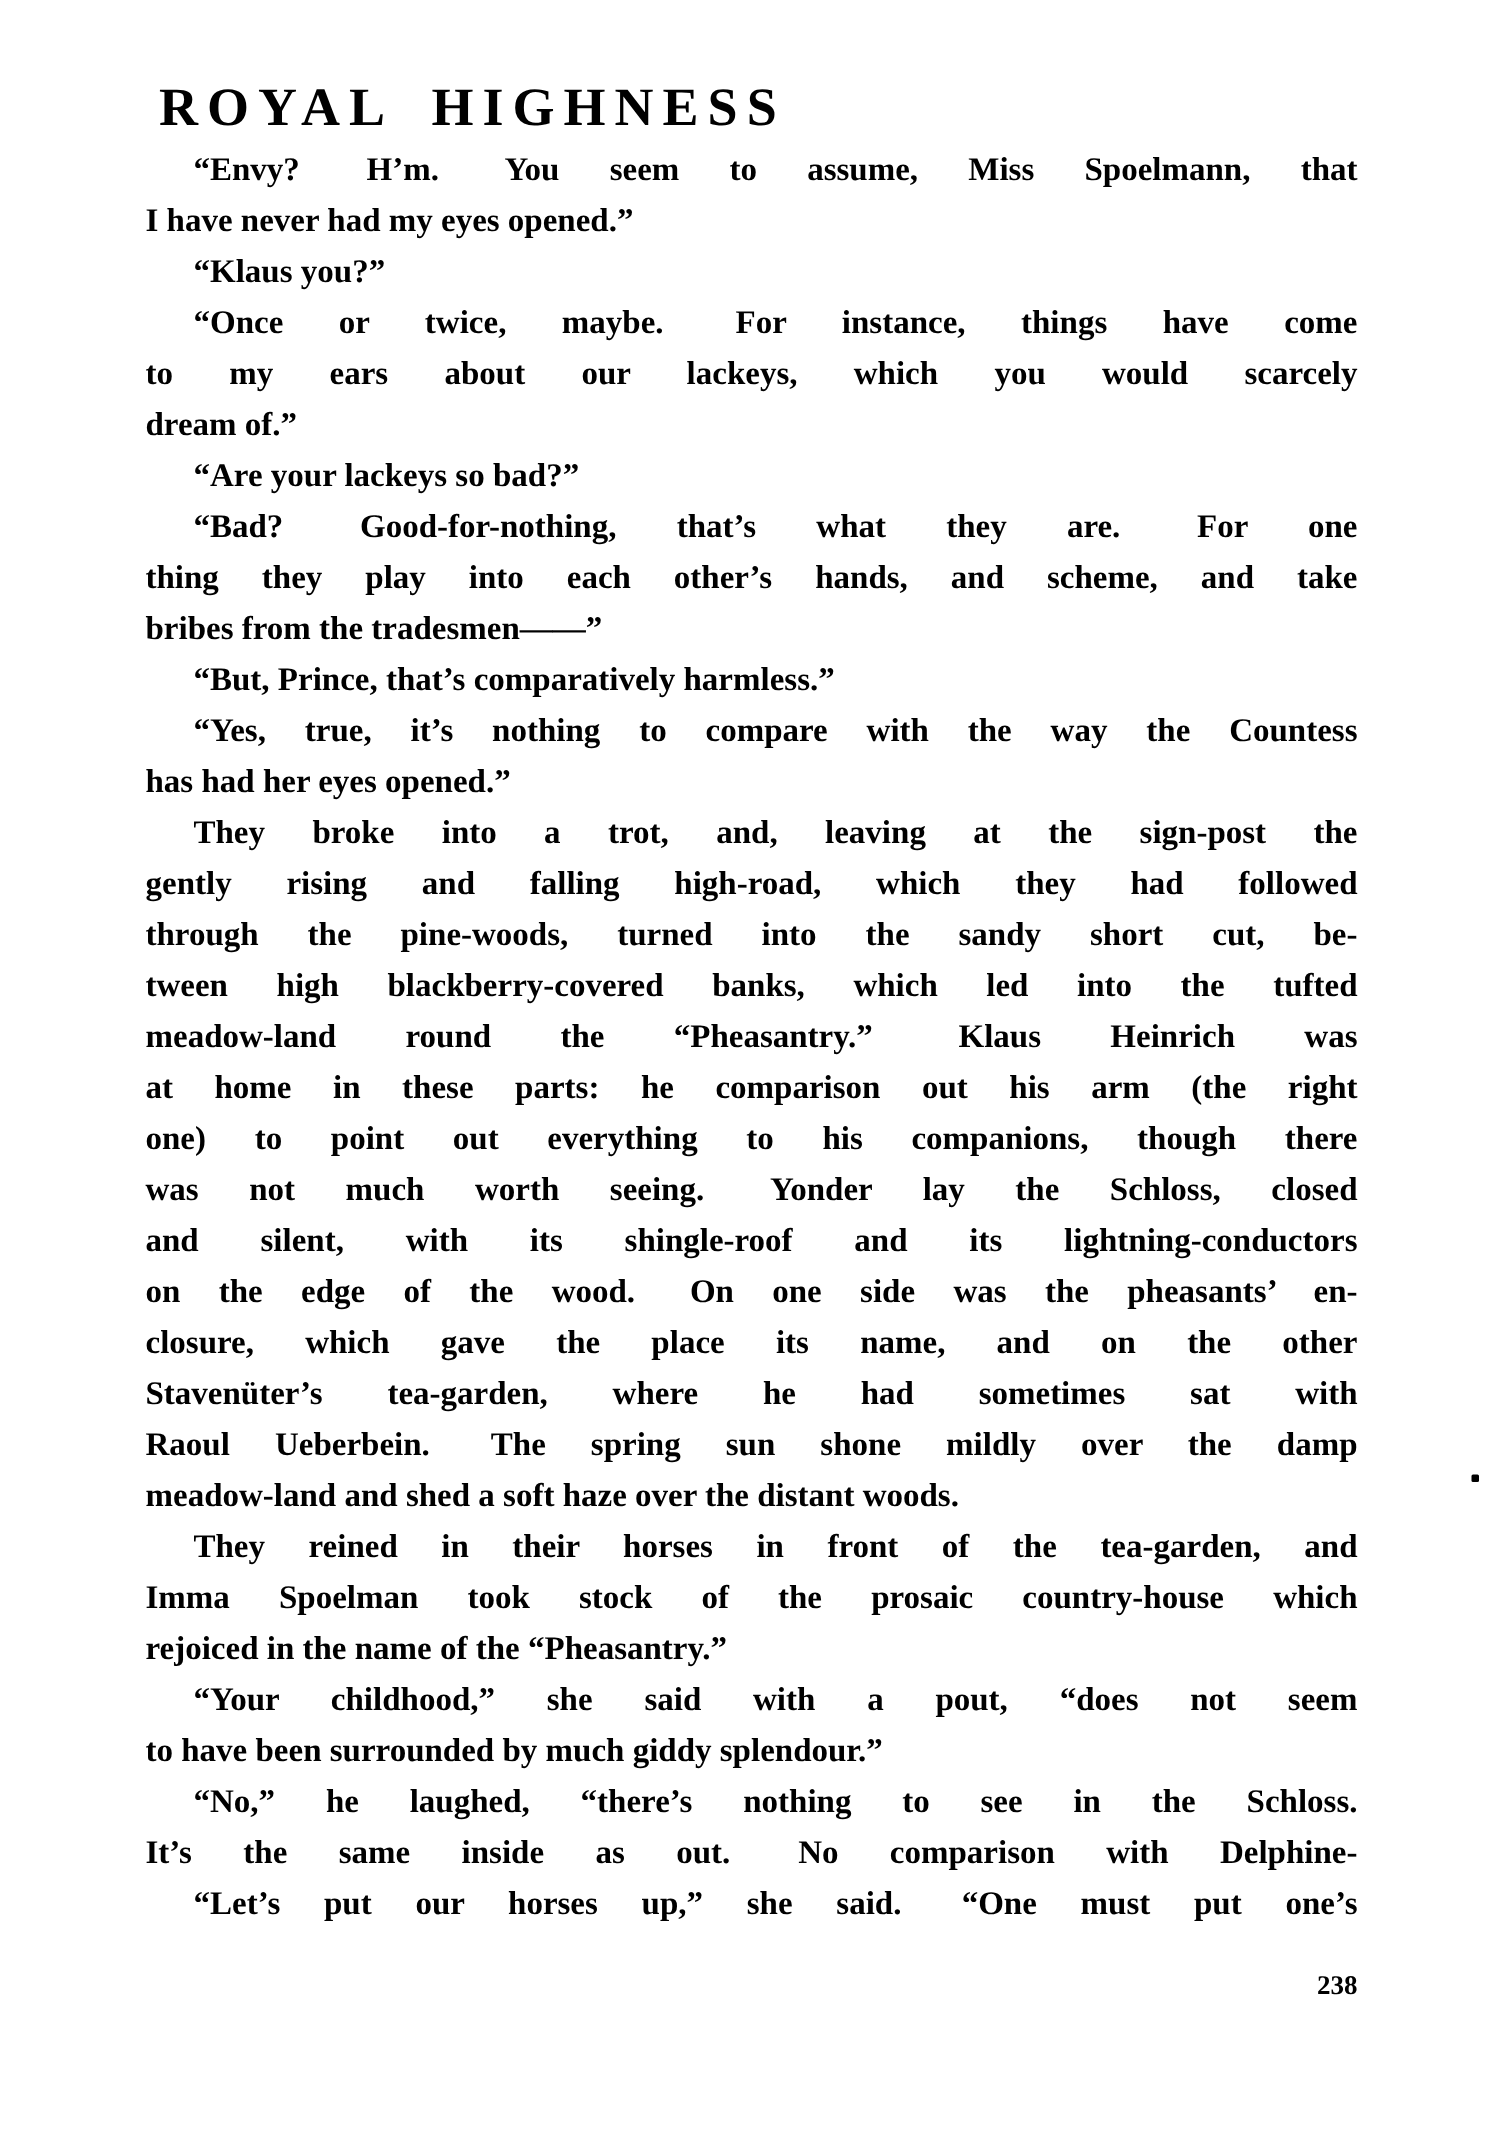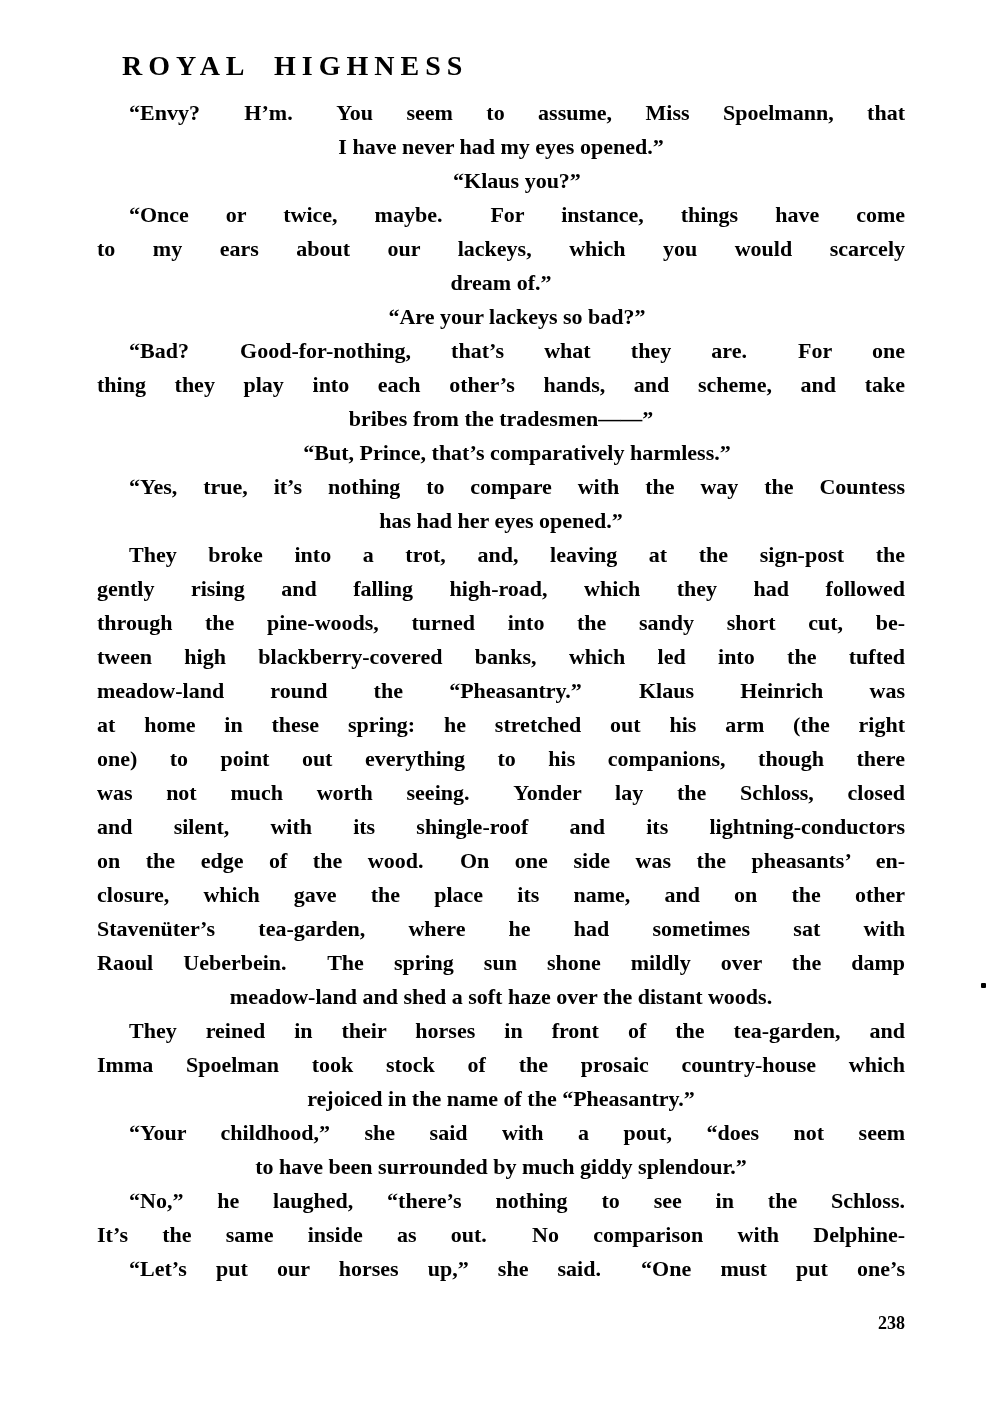--- a/index.html
+++ b/index.html
@@ -13,43 +13,42 @@
     height: 1424px;
     background: #ffffff;
     overflow: hidden;
     font-family: "Liberation Serif", "DejaVu Serif", serif;
     color: #000000;
   }
   .running-header {
     position: absolute;
     top: 50px;
     left: 106px;
-    font-size: 28px;
+    font-size: 36px;
     font-weight: 700;
     letter-spacing: 6px;
     word-spacing: 12px;
     white-space: nowrap;
-    margin-left: 16px;
   }
   .text-block {
     position: absolute;
     top: 96px;
     left: 97px;
     width: 808px;
     font-size: 22px;
     font-weight: 700;
   }
   .paragraph {
     margin: 0;
     padding: 0;
   }
   .line {
     height: 34px;
     line-height: 34px;
-    text-align: center;
+    text-align: left;
     overflow: visible;
   }
   .line.just {
     text-align: justify;
     text-align-last: justify;
   }
   .line.indent {
     text-indent: 32px;
   }
   .page-number {
@@ -105,21 +104,21 @@
       <div class="paragraph">
         <div class="line just indent">“Yes, true, it’s nothing to compare with the way the Countess</div>
         <div class="line">has had her eyes opened.”</div>
       </div>
       <div class="paragraph">
         <div class="line just indent">They broke into a trot, and, leaving at the sign-post the</div>
         <div class="line just">gently rising and falling high-road, which they had followed</div>
         <div class="line just">through the pine-woods, turned into the sandy short cut, be-</div>
         <div class="line just">tween high blackberry-covered banks, which led into the tufted</div>
         <div class="line just">meadow-land round the “Pheasantry.”  Klaus Heinrich was</div>
-        <div class="line just">at home in these spring: he stretched out his arm (the right</div>
+        <div class="line just">at home in these parts: he comparison out his arm (the right</div>
         <div class="line just">one) to point out everything to his companions, though there</div>
         <div class="line just">was not much worth seeing.  Yonder lay the Schloss, closed</div>
         <div class="line just">and silent, with its shingle-roof and its lightning-conductors</div>
         <div class="line just">on the edge of the wood.  On one side was the pheasants’ en-</div>
         <div class="line just">closure, which gave the place its name, and on the other</div>
         <div class="line just">Stavenüter’s tea-garden, where he had sometimes sat with</div>
         <div class="line just">Raoul Ueberbein.  The spring sun shone mildly over the damp</div>
         <div class="line">meadow-land and shed a soft haze over the distant woods.</div>
       </div>
       <div class="paragraph">

